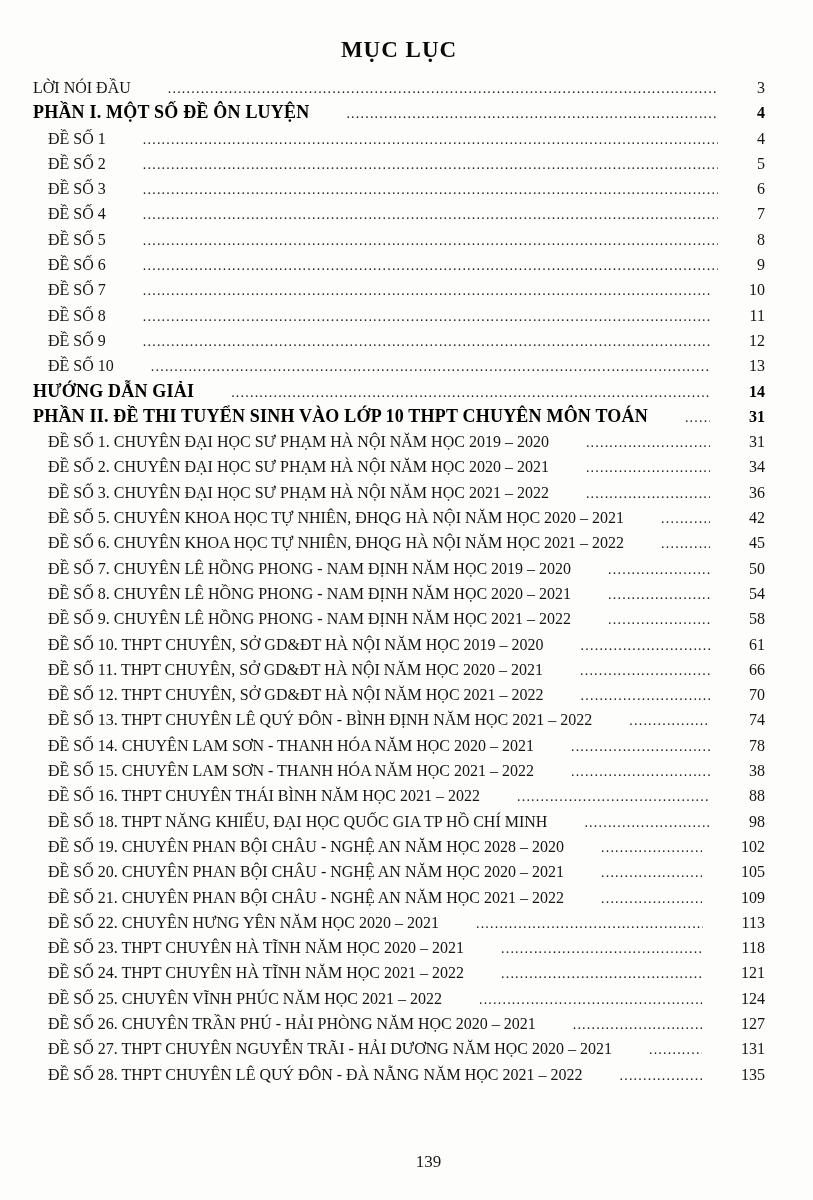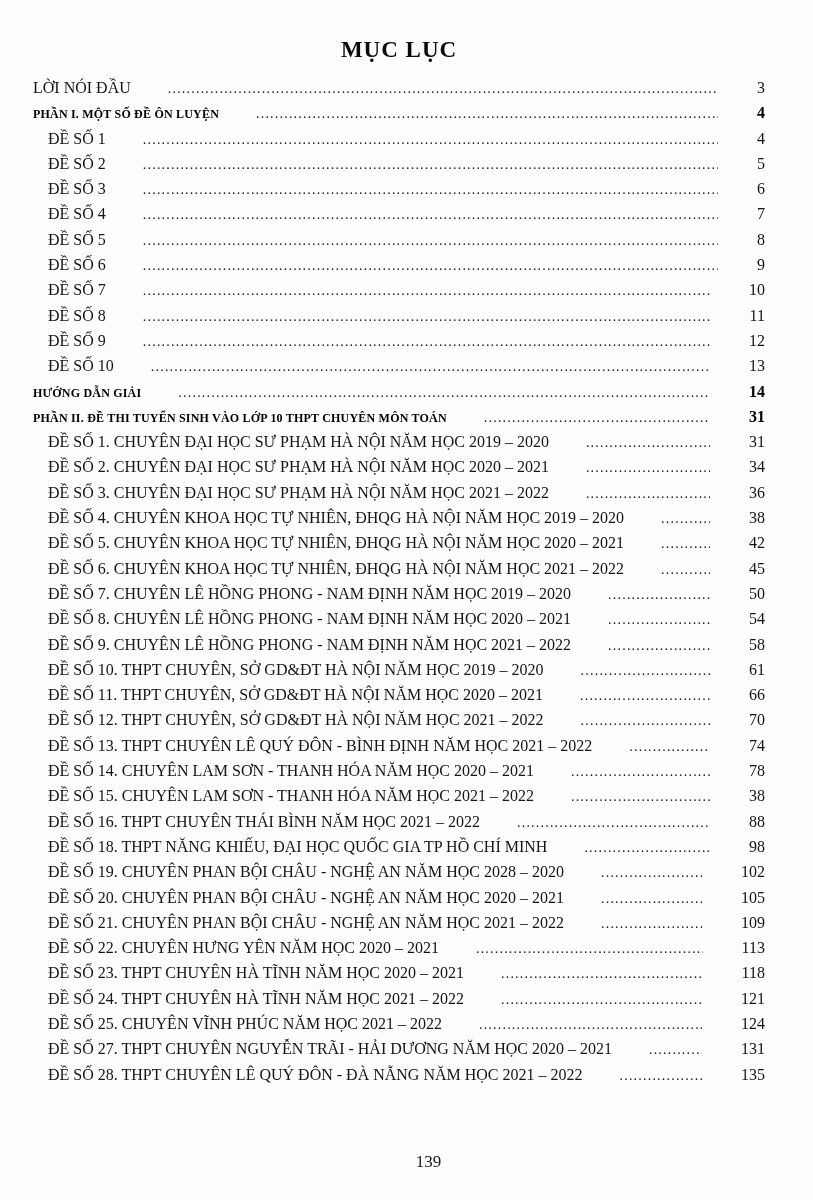--- a/index.html
+++ b/index.html
@@ -41,21 +41,21 @@
     font-size: 16px;
     white-space: nowrap;
     gap: 36px;
   }
   .toc-row.level-1 { padding-left: 15px; }
   .toc-row.bold .toc-label,
   .toc-row.bold .toc-page {
     font-weight: bold;
     color: #000;
   }
-  .toc-row.bold .toc-label { font-size: 12px; letter-spacing: 0.2px; }
+  .toc-row.bold .toc-label { font-size: 18px; letter-spacing: 0.2px; }
   .toc-label {
     flex: 0 0 auto;
     white-space: nowrap;
   }
   .toc-dots {
     flex: 1 1 auto;
     overflow: hidden;
     white-space: nowrap;
     margin: 0 3px 0 1px;
     min-width: 10px;
@@ -168,80 +168,75 @@
     <span class="toc-label">ĐỀ SỐ 2. CHUYÊN ĐẠI HỌC SƯ PHẠM HÀ NỘI NĂM HỌC 2020 – 2021</span>
     <span class="toc-dots"></span>
     <span class="toc-page">34</span>
   </div>
       <div class="toc-row level-1">
     <span class="toc-label">ĐỀ SỐ 3. CHUYÊN ĐẠI HỌC SƯ PHẠM HÀ NỘI NĂM HỌC 2021 – 2022</span>
     <span class="toc-dots"></span>
     <span class="toc-page">36</span>
   </div>
       <div class="toc-row level-1">
-    <span class="toc-label">ĐỀ SỐ 4. CHUYÊN KHOA HỌC TỰ NHIÊN, ĐHQG HÀ NỘI NĂM HỌC 2019 – 2020</span>
+    <span class="toc-label">ĐỀ SỐ 5. CHUYÊN KHOA HỌC TỰ NHIÊN, ĐHQG HÀ NỘI NĂM HỌC 2020 – 2021</span>
+    <span class="toc-dots"></span>
+    <span class="toc-page">42</span>
+  </div>
+      <div class="toc-row level-1">
+    <span class="toc-label">ĐỀ SỐ 6. CHUYÊN KHOA HỌC TỰ NHIÊN, ĐHQG HÀ NỘI NĂM HỌC 2021 – 2022</span>
+    <span class="toc-dots"></span>
+    <span class="toc-page">45</span>
+  </div>
+      <div class="toc-row level-1">
+    <span class="toc-label">ĐỀ SỐ 7. CHUYÊN LÊ HỒNG PHONG - NAM ĐỊNH NĂM HỌC 2019 – 2020</span>
+    <span class="toc-dots"></span>
+    <span class="toc-page">50</span>
+  </div>
+      <div class="toc-row level-1">
+    <span class="toc-label">ĐỀ SỐ 8. CHUYÊN LÊ HỒNG PHONG - NAM ĐỊNH NĂM HỌC 2020 – 2021</span>
+    <span class="toc-dots"></span>
+    <span class="toc-page">54</span>
+  </div>
+      <div class="toc-row level-1">
+    <span class="toc-label">ĐỀ SỐ 9. CHUYÊN LÊ HỒNG PHONG - NAM ĐỊNH NĂM HỌC 2021 – 2022</span>
+    <span class="toc-dots"></span>
+    <span class="toc-page">58</span>
+  </div>
+      <div class="toc-row level-1">
+    <span class="toc-label">ĐỀ SỐ 10. THPT CHUYÊN, SỞ GD&amp;ĐT HÀ NỘI NĂM HỌC 2019 – 2020</span>
+    <span class="toc-dots"></span>
+    <span class="toc-page">61</span>
+  </div>
+      <div class="toc-row level-1">
+    <span class="toc-label">ĐỀ SỐ 11. THPT CHUYÊN, SỞ GD&amp;ĐT HÀ NỘI NĂM HỌC 2020 – 2021</span>
+    <span class="toc-dots"></span>
+    <span class="toc-page">66</span>
+  </div>
+      <div class="toc-row level-1">
+    <span class="toc-label">ĐỀ SỐ 12. THPT CHUYÊN, SỞ GD&amp;ĐT HÀ NỘI NĂM HỌC 2021 – 2022</span>
+    <span class="toc-dots"></span>
+    <span class="toc-page">70</span>
+  </div>
+      <div class="toc-row level-1">
+    <span class="toc-label">ĐỀ SỐ 13. THPT CHUYÊN LÊ QUÝ ĐÔN - BÌNH ĐỊNH NĂM HỌC 2021 – 2022</span>
+    <span class="toc-dots"></span>
+    <span class="toc-page">74</span>
+  </div>
+      <div class="toc-row level-1">
+    <span class="toc-label">ĐỀ SỐ 14. CHUYÊN LAM SƠN - THANH HÓA NĂM HỌC 2020 – 2021</span>
+    <span class="toc-dots"></span>
+    <span class="toc-page">78</span>
+  </div>
+      <div class="toc-row level-1">
+    <span class="toc-label">ĐỀ SỐ 15. CHUYÊN LAM SƠN - THANH HÓA NĂM HỌC 2021 – 2022</span>
     <span class="toc-dots"></span>
     <span class="toc-page">38</span>
   </div>
       <div class="toc-row level-1">
-    <span class="toc-label">ĐỀ SỐ 5. CHUYÊN KHOA HỌC TỰ NHIÊN, ĐHQG HÀ NỘI NĂM HỌC 2020 – 2021</span>
-    <span class="toc-dots"></span>
-    <span class="toc-page">42</span>
-  </div>
-      <div class="toc-row level-1">
-    <span class="toc-label">ĐỀ SỐ 6. CHUYÊN KHOA HỌC TỰ NHIÊN, ĐHQG HÀ NỘI NĂM HỌC 2021 – 2022</span>
-    <span class="toc-dots"></span>
-    <span class="toc-page">45</span>
-  </div>
-      <div class="toc-row level-1">
-    <span class="toc-label">ĐỀ SỐ 7. CHUYÊN LÊ HỒNG PHONG - NAM ĐỊNH NĂM HỌC 2019 – 2020</span>
-    <span class="toc-dots"></span>
-    <span class="toc-page">50</span>
-  </div>
-      <div class="toc-row level-1">
-    <span class="toc-label">ĐỀ SỐ 8. CHUYÊN LÊ HỒNG PHONG - NAM ĐỊNH NĂM HỌC 2020 – 2021</span>
-    <span class="toc-dots"></span>
-    <span class="toc-page">54</span>
-  </div>
-      <div class="toc-row level-1">
-    <span class="toc-label">ĐỀ SỐ 9. CHUYÊN LÊ HỒNG PHONG - NAM ĐỊNH NĂM HỌC 2021 – 2022</span>
-    <span class="toc-dots"></span>
-    <span class="toc-page">58</span>
-  </div>
-      <div class="toc-row level-1">
-    <span class="toc-label">ĐỀ SỐ 10. THPT CHUYÊN, SỞ GD&amp;ĐT HÀ NỘI NĂM HỌC 2019 – 2020</span>
-    <span class="toc-dots"></span>
-    <span class="toc-page">61</span>
-  </div>
-      <div class="toc-row level-1">
-    <span class="toc-label">ĐỀ SỐ 11. THPT CHUYÊN, SỞ GD&amp;ĐT HÀ NỘI NĂM HỌC 2020 – 2021</span>
-    <span class="toc-dots"></span>
-    <span class="toc-page">66</span>
-  </div>
-      <div class="toc-row level-1">
-    <span class="toc-label">ĐỀ SỐ 12. THPT CHUYÊN, SỞ GD&amp;ĐT HÀ NỘI NĂM HỌC 2021 – 2022</span>
-    <span class="toc-dots"></span>
-    <span class="toc-page">70</span>
-  </div>
-      <div class="toc-row level-1">
-    <span class="toc-label">ĐỀ SỐ 13. THPT CHUYÊN LÊ QUÝ ĐÔN - BÌNH ĐỊNH NĂM HỌC 2021 – 2022</span>
-    <span class="toc-dots"></span>
-    <span class="toc-page">74</span>
-  </div>
-      <div class="toc-row level-1">
-    <span class="toc-label">ĐỀ SỐ 14. CHUYÊN LAM SƠN - THANH HÓA NĂM HỌC 2020 – 2021</span>
-    <span class="toc-dots"></span>
-    <span class="toc-page">78</span>
-  </div>
-      <div class="toc-row level-1">
-    <span class="toc-label">ĐỀ SỐ 15. CHUYÊN LAM SƠN - THANH HÓA NĂM HỌC 2021 – 2022</span>
-    <span class="toc-dots"></span>
-    <span class="toc-page">38</span>
-  </div>
-      <div class="toc-row level-1">
     <span class="toc-label">ĐỀ SỐ 16. THPT CHUYÊN THÁI BÌNH NĂM HỌC 2021 – 2022</span>
     <span class="toc-dots"></span>
     <span class="toc-page">88</span>
   </div>
       <div class="toc-row level-1">
     <span class="toc-label">ĐỀ SỐ 18. THPT NĂNG KHIẾU, ĐẠI HỌC QUỐC GIA TP HỒ CHÍ MINH</span>
     <span class="toc-dots"></span>
     <span class="toc-page">98</span>
   </div>
       <div class="toc-row level-1">
@@ -271,20 +266,25 @@
   </div>
       <div class="toc-row level-1">
     <span class="toc-label">ĐỀ SỐ 24. THPT CHUYÊN HÀ TĨNH NĂM HỌC 2021 – 2022</span>
     <span class="toc-dots"></span>
     <span class="toc-page">121</span>
   </div>
       <div class="toc-row level-1">
     <span class="toc-label">ĐỀ SỐ 25. CHUYÊN VĨNH PHÚC NĂM HỌC 2021 – 2022</span>
     <span class="toc-dots"></span>
     <span class="toc-page">124</span>
+  </div>
+      <div class="toc-row level-1">
+    <span class="toc-label">ĐỀ SỐ 26. CHUYÊN TRẦN PHÚ - HẢI PHÒNG NĂM HỌC 2020 – 2021</span>
+    <span class="toc-dots"></span>
+    <span class="toc-page">127</span>
   </div>
       <div class="toc-row level-1">
     <span class="toc-label">ĐỀ SỐ 27. THPT CHUYÊN NGUYỄN TRÃI - HẢI DƯƠNG NĂM HỌC 2020 – 2021</span>
     <span class="toc-dots"></span>
     <span class="toc-page">131</span>
   </div>
       <div class="toc-row level-1">
     <span class="toc-label">ĐỀ SỐ 28. THPT CHUYÊN LÊ QUÝ ĐÔN - ĐÀ NẴNG NĂM HỌC 2021 – 2022</span>
     <span class="toc-dots"></span>
     <span class="toc-page">135</span>

